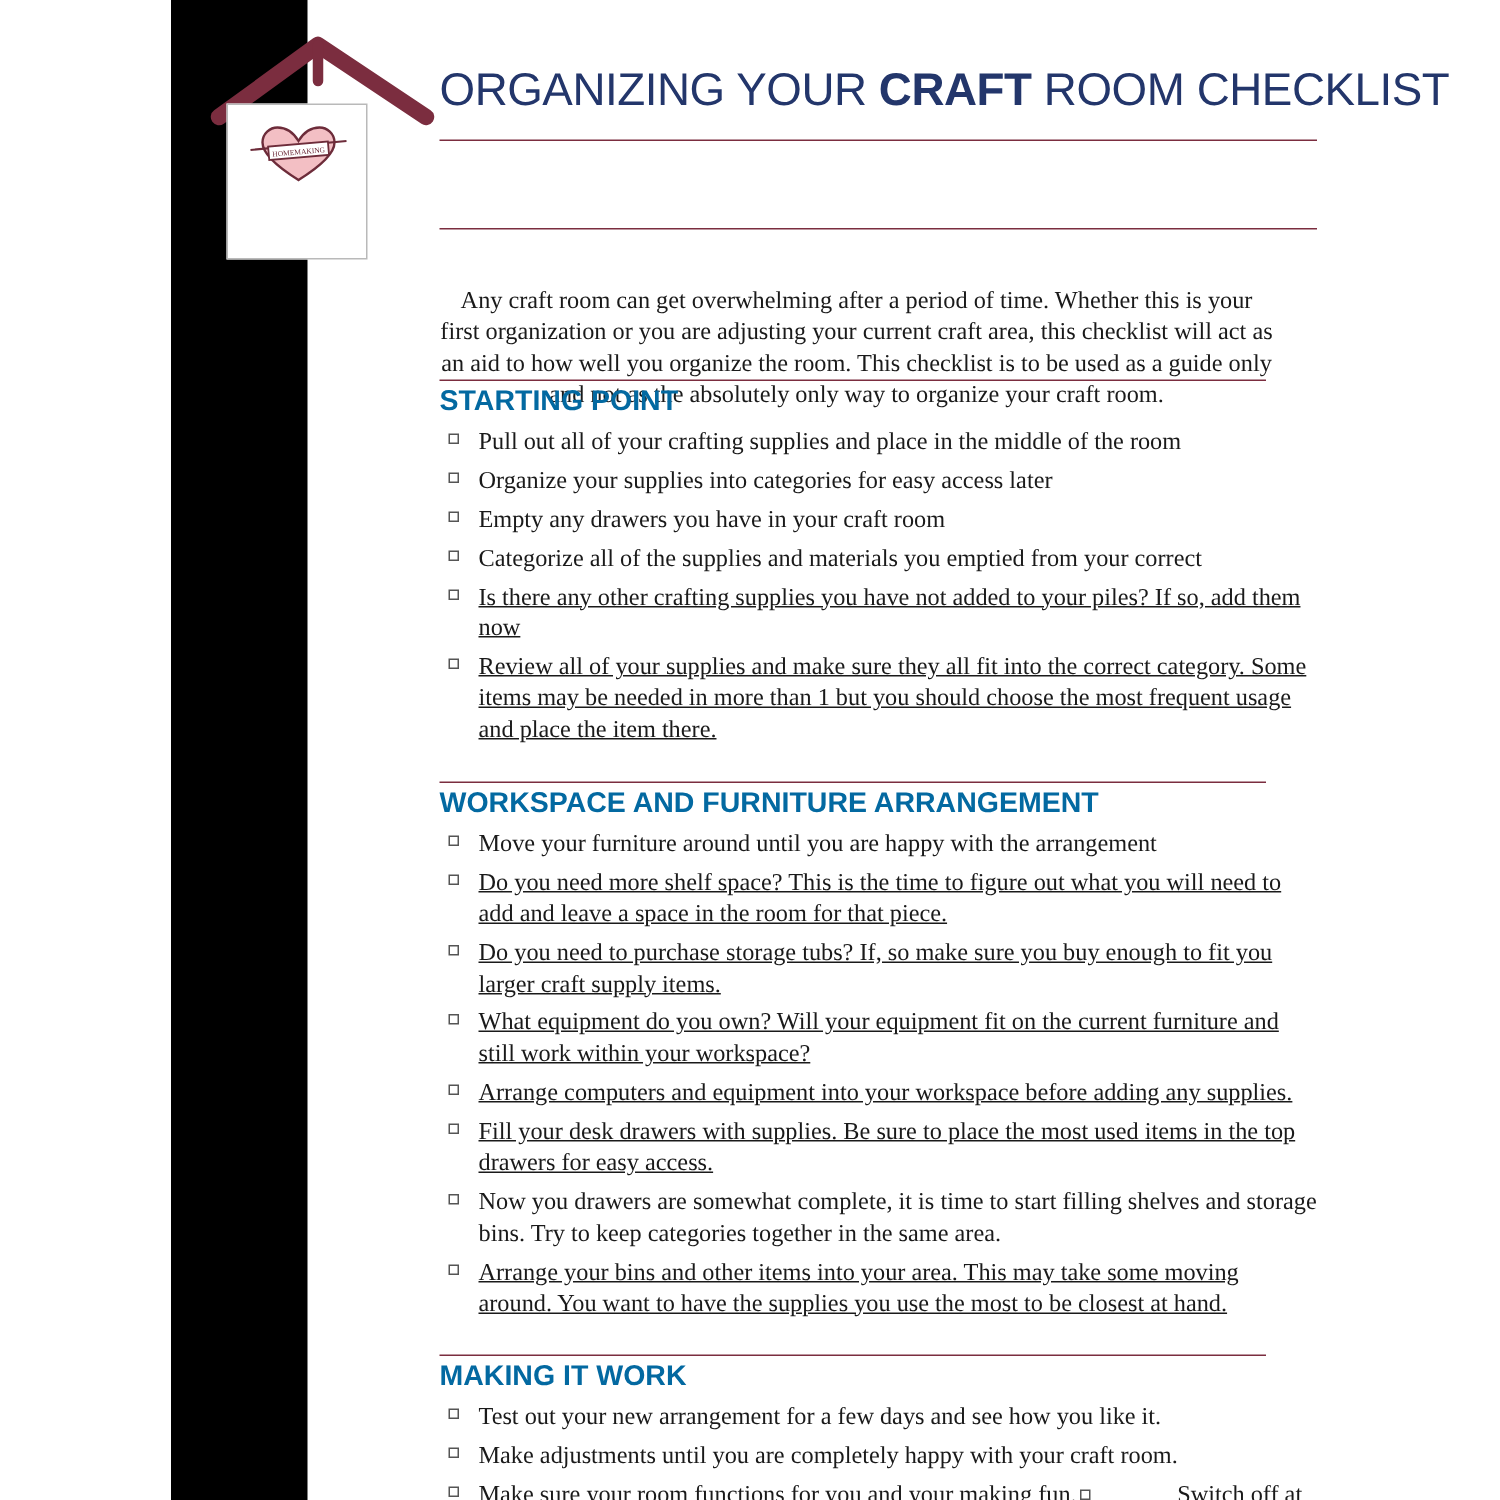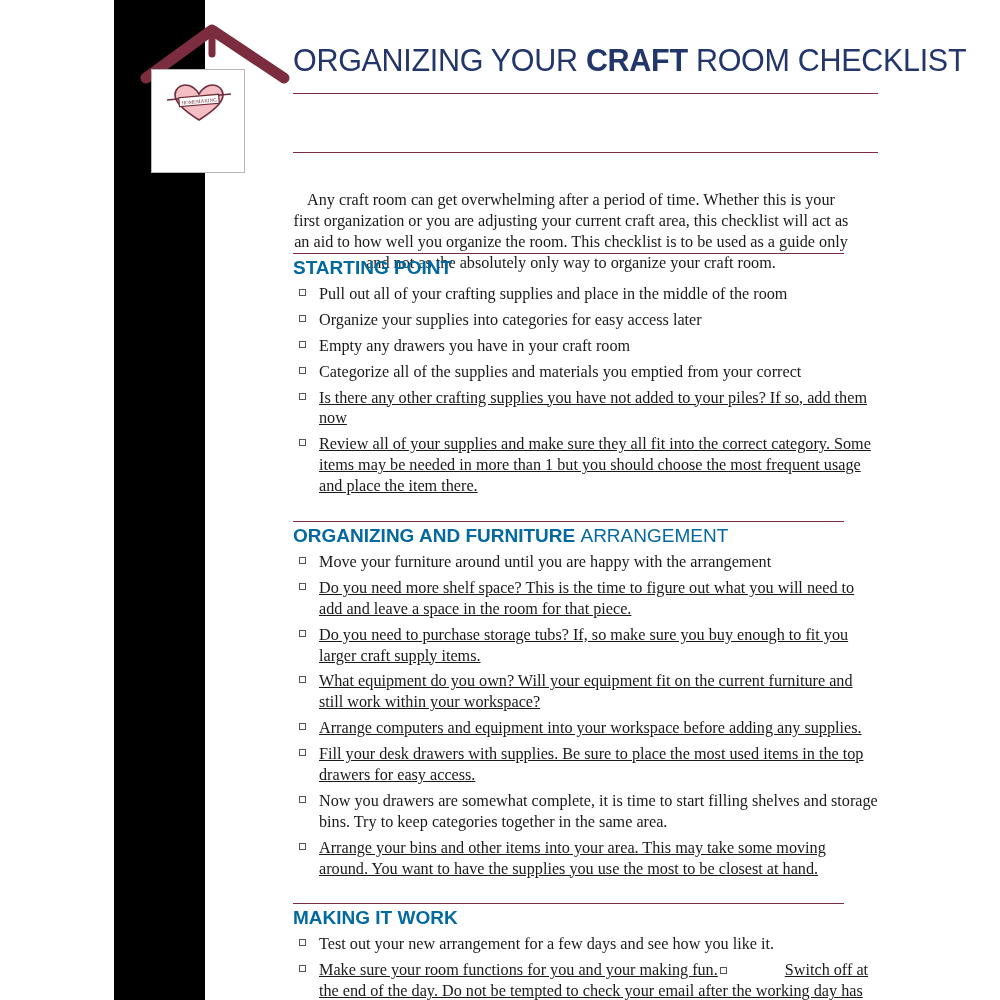--- a/index.html
+++ b/index.html
@@ -126,21 +126,21 @@
   .section-title {
     font-family: "Liberation Sans", sans-serif;
     font-size: 19px;
     font-weight: bold;
     color: #0369a1;
     letter-spacing: 0px;
     margin: 0 0 5px 0;
     white-space: nowrap;
   }
   .section-title .accent2 {
-    font-weight: normal;
+    font-weight: bold;
     text-align: center;
   }
 
   ul.checklist {
     list-style: none;
     margin: 0;
     padding: 0;
   }
   ul.checklist li {
     position: relative;
@@ -219,39 +219,39 @@
         <li><span class="box"></span><span>Categorize all of the supplies and materials you emptied from your correct</span></li>
         <li class="wide"><span class="box"></span><span>Is there any other crafting supplies you have not added to your piles? If so, add them now</span></li>
         <li class="wide"><span class="box"></span><span>Review all of your supplies and make sure they all fit into the correct category. Some items may be needed in more than 1 but you should choose the most frequent usage and place the item there.</span></li>
       </ul>
     </div>
 
     <div class="sec-gap"></div>
 
     <div class="section">
       <div class="section-rule"></div>
-      <div class="section-title"><span>ORGANIZING AND FURNITURE </span><span class="accent2">ARRANGEMENT</span></div>
+      <div class="section-title"><span>WORKSPACE AND FURNITURE </span><span class="accent2">ARRANGEMENT</span></div>
       <ul class="checklist">
         <li><span class="box"></span><span>Move your furniture around until you are happy with the arrangement</span></li>
         <li class="wide"><span class="box"></span><span>Do you need more shelf space? This is the time to figure out what you will need to add and leave a space in the room for that piece.</span></li>
         <li class="wide"><span class="box"></span><span>Do you need to purchase storage tubs? If, so make sure you buy enough to fit you larger craft supply items.</span></li>
         <li class="wide"><span class="box"></span><span>What equipment do you own? Will your equipment fit on the current furniture and still work within your workspace?</span></li>
         <li class="wide"><span class="box"></span><span>Arrange computers and equipment into your workspace before adding any supplies.</span></li>
         <li class="wide"><span class="box"></span><span>Fill your desk drawers with supplies. Be sure to place the most used items in the top drawers for easy access.</span></li>
         <li class="extra"><span class="box"></span><span>Now you drawers are somewhat complete, it is time to start filling shelves and storage bins. Try to keep categories together in the same area.</span></li>
         <li class="wide"><span class="box"></span><span>Arrange your bins and other items into your area. This may take some moving around. You want to have the supplies you use the most to be closest at hand.</span></li>
       </ul>
     </div>
 
     <div class="sec-gap"></div>
 
     <div class="section">
       <div class="section-rule"></div>
       <div class="section-title">MAKING IT WORK</div>
       <ul class="checklist">
         <li><span class="box"></span><span>Test out your new arrangement for a few days and see how you like it.</span></li>
-        <li><span class="box"></span></li>
+        <li><span class="box"></span><span>Make adjustments until you are completely happy with your craft room.</span></li>
         <li class="wide"><span class="box"></span><span>Make sure your room functions for you and your making fun.</span><span class="inline-box"></span><span>Switch off at the end of the day. Do not be tempted to check your email after the working day has finished.</span></li>
       </ul>
     </div>
 
   </div>
 </div>
 
 </body></html>

